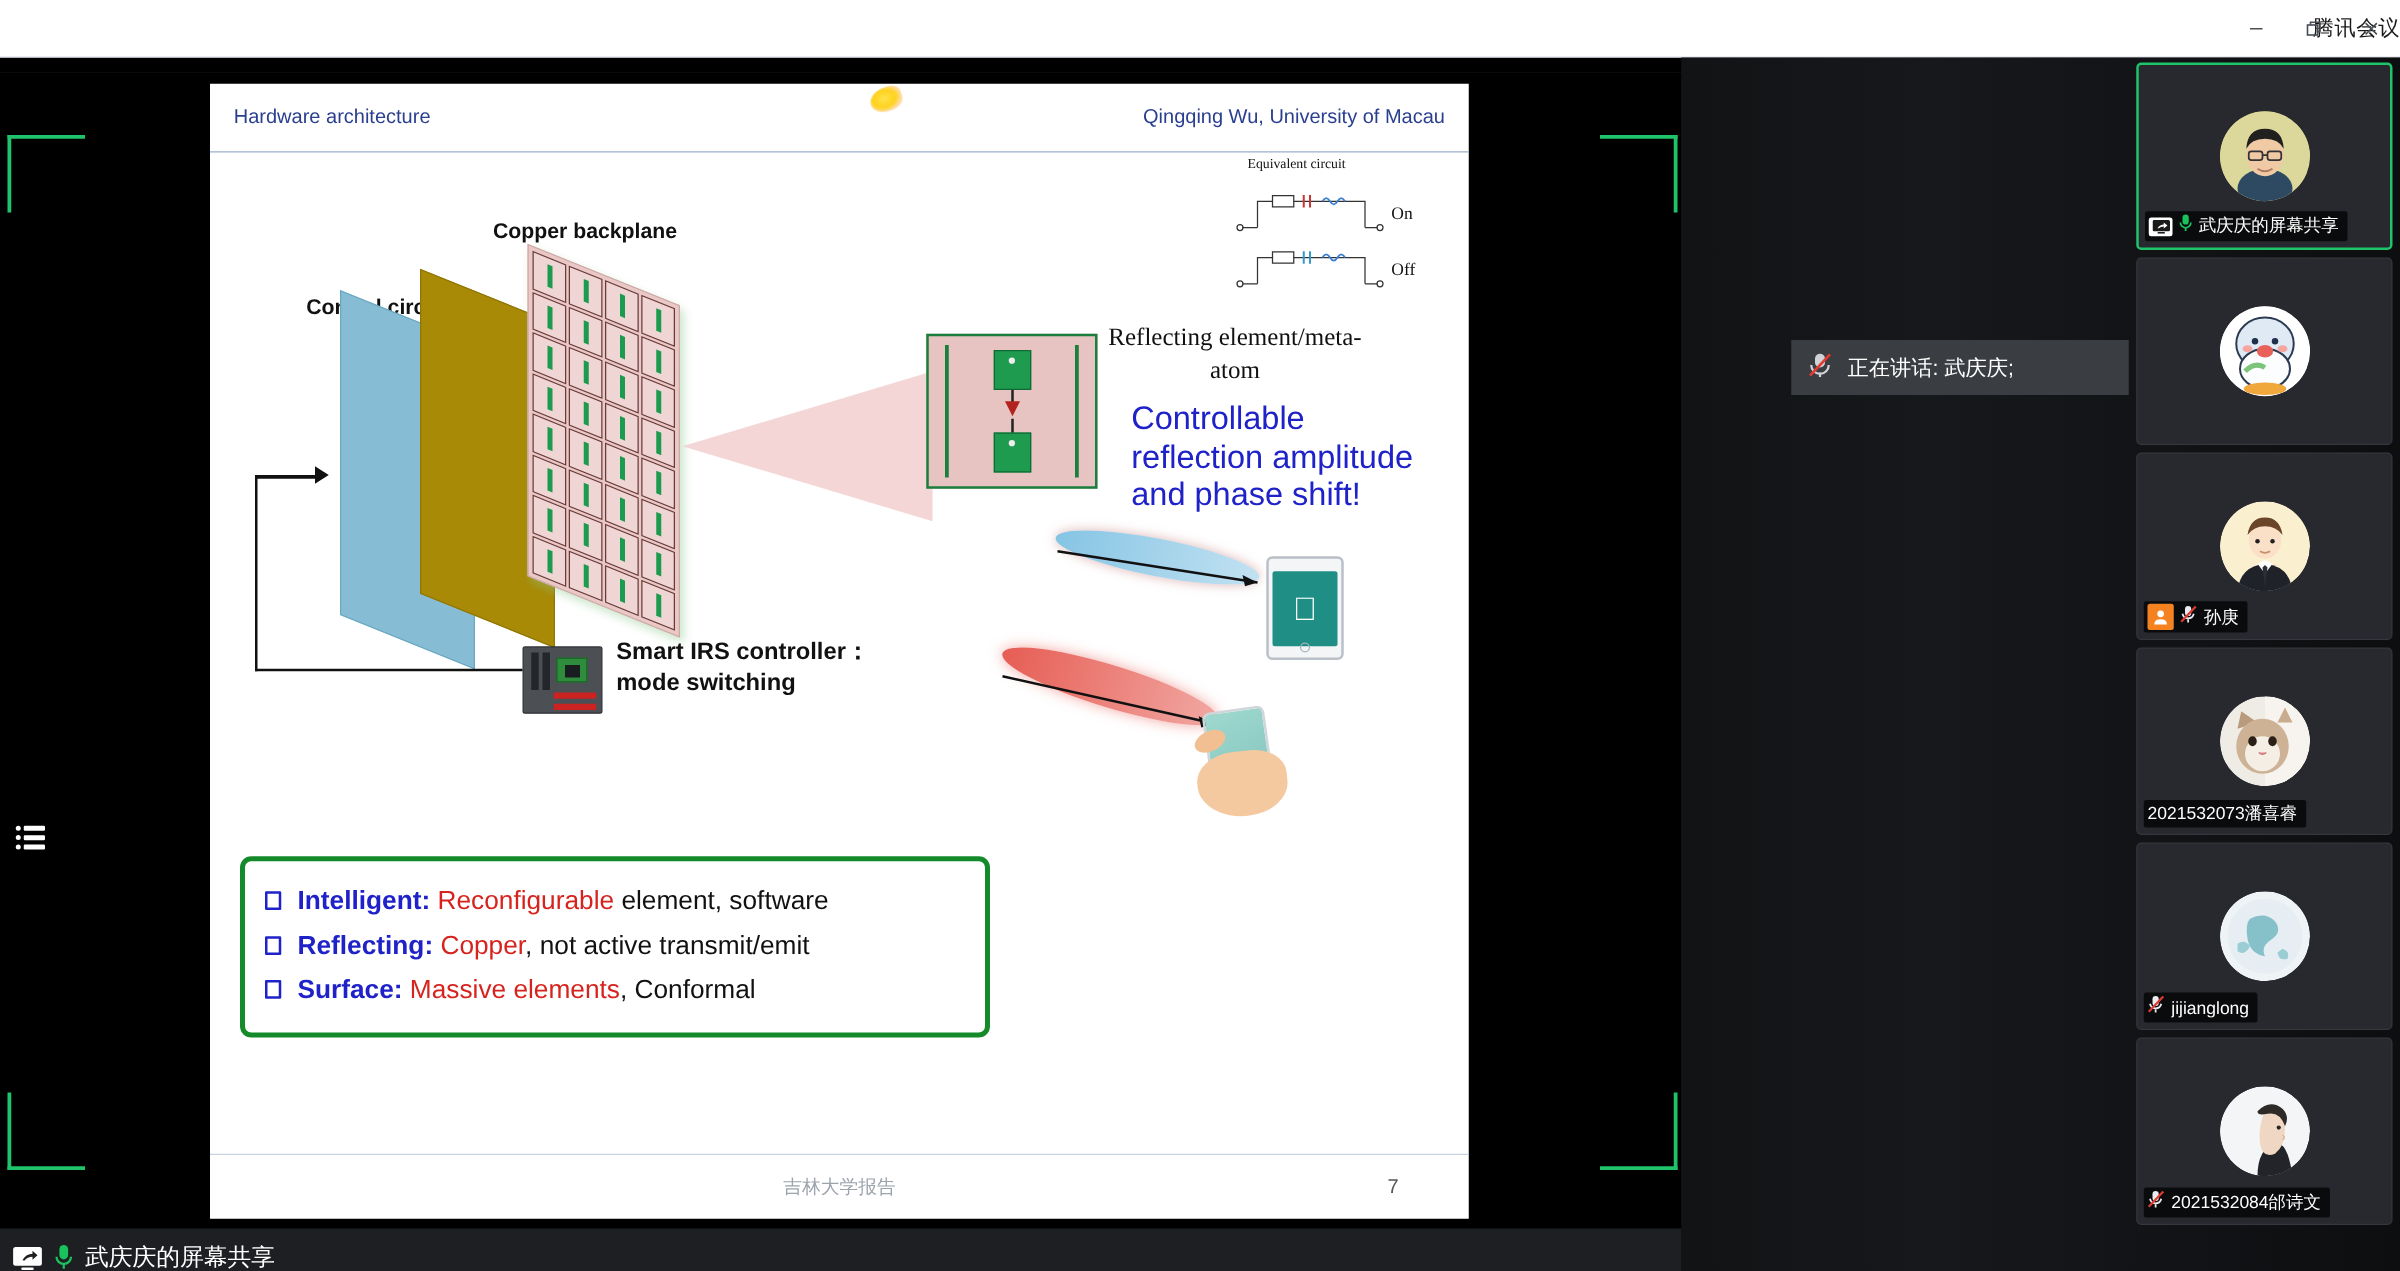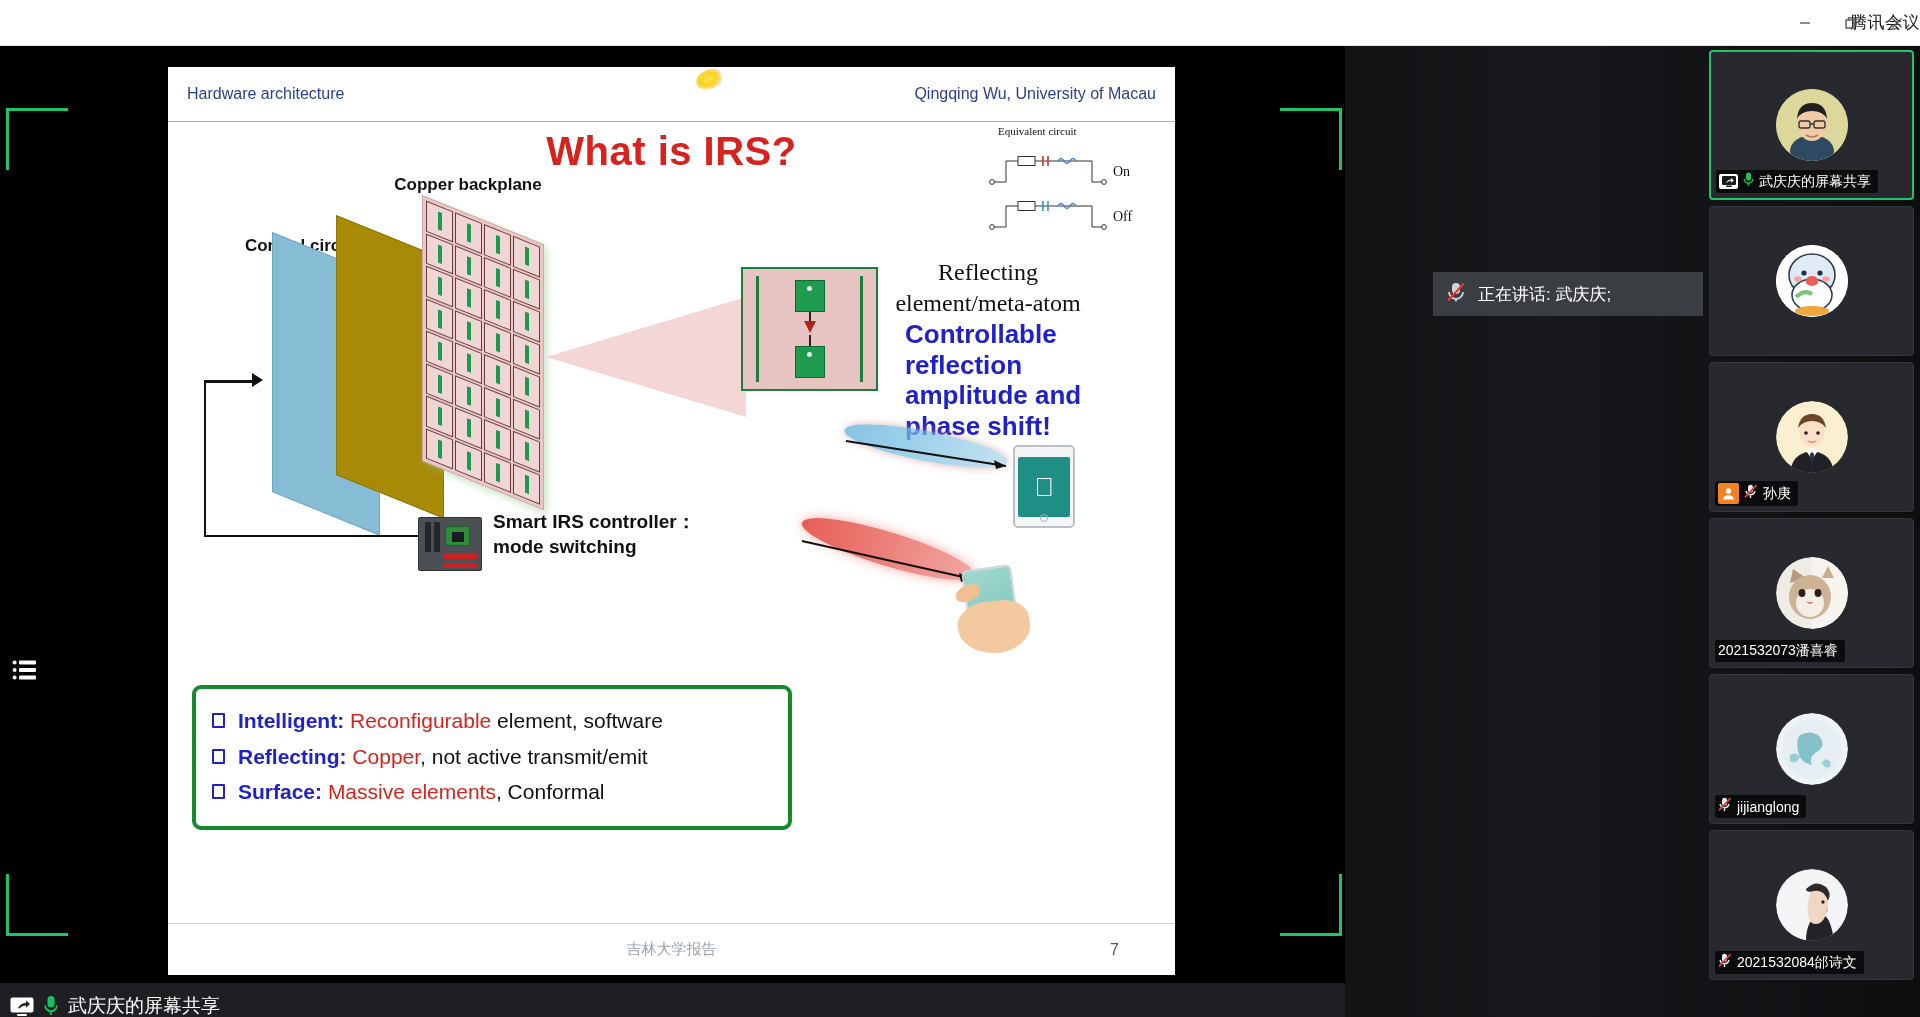--- a/index.html
+++ b/index.html
@@ -180,25 +180,25 @@
     width: 0; height: 0; border-left: 6px solid transparent; border-right: 6px solid transparent;
     border-top: 12px solid #b1231c;
   }
   .meta-wire {
     position: absolute; left: 50%; margin-left: -1px; width: 2px; background: #222;
   }
 
   .label-reflecting {
     position: absolute; left: 715px; top: 190px; width: 210px;
     text-align: center; font-family: "Liberation Serif", "DejaVu Serif", serif;
-    font-size: 24px; color: #111; line-height: 1.3;
+    font-size: 20px; color: #111; line-height: 1.3;
   }
   .label-controllable {
     position: absolute; left: 737px; top: 252px; width: 240px;
-    font-size: 26px; font-weight: 700; color: #1f22c8; line-height: 1.18;
+    font-size: 26px; font-weight: 400; color: #1f22c8; line-height: 1.18;
   }
 
   
   .beam { position: absolute; }
   .beam-blue {
     left: 675px; top: 364px; width: 166px; height: 30px;
     background: linear-gradient(90deg, rgba(120,190,225,.9), rgba(120,190,225,.45));
     border-radius: 50%;
     transform: rotate(11deg);
     box-shadow: 0 0 9px rgba(200,130,130,.6);
@@ -408,21 +408,20 @@
 
     <div class="slide">
 
       <div class="slide-header">
         <div class="slide-header-left">Hardware architecture</div>
         <div class="slide-header-right">Qingqing Wu, University of Macau</div>
       </div>
 
       <div class="laser-dot"></div>
 
-      <div class="slide-title">What is IRS?</div>
 
       <div class="eqc-label">Equivalent circuit</div>
 
       <div class="eqc-row on">
         <svg width="122" height="34" viewBox="0 0 122 34">
           <circle cx="4" cy="27" r="2.4" fill="none" stroke="#333"></circle>
           <line x1="6" y1="27" x2="18" y2="27" stroke="#333"></line>
           <polyline points="18,27 18,6 104,6 104,27" fill="none" stroke="#333"></polyline>
           <rect x="30" y="1.5" width="17" height="9" fill="#fff" stroke="#333"></rect>
           <line x1="55" y1="1" x2="55" y2="11" stroke="#c33" stroke-width="1.6"></line>

